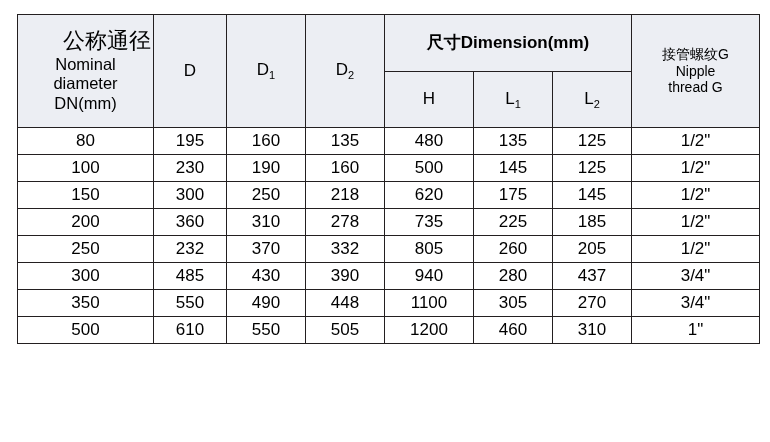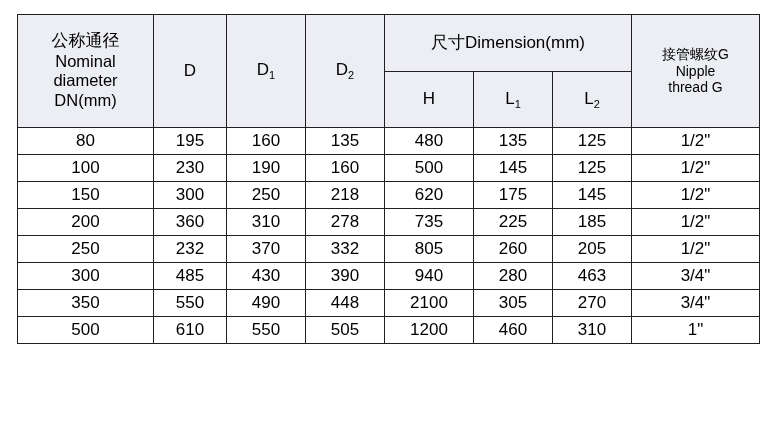--- a/index.html
+++ b/index.html
@@ -51,31 +51,33 @@
   thead td {
     background: #eceef3;
     font-size: 17px;
     line-height: 1.18;
   }
   thead td.head-tall {
     height: 112px;
   }
   thead td.head-top {
     height: 46px;
+    font-weight: bold;
   }
   thead td.head-bot {
     height: 46px;
   }
   .nominal {
     font-size: 16.5px;
     line-height: 1.2;
     padding: 2px 2px;
   }
   .nominal .cn {
-    font-size: 17px;
+    font-size: 22px;
+    text-align: right;
   }
   .nipple {
     font-size: 14px;
     line-height: 1.2;
     padding: 2px 2px;
   }
   .sub {
     font-size: 11px;
     vertical-align: sub;
     line-height: 1;
@@ -199,29 +201,29 @@
         <td>205</td>
         <td>1/2"</td>
       </tr>
       <tr>
         <td>300</td>
         <td>485</td>
         <td>430</td>
         <td>390</td>
         <td>940</td>
         <td>280</td>
-        <td>463</td>
+        <td>437</td>
         <td>3/4"</td>
       </tr>
       <tr>
         <td>350</td>
         <td>550</td>
         <td>490</td>
         <td>448</td>
-        <td>2100</td>
+        <td>1100</td>
         <td>305</td>
         <td>270</td>
         <td>3/4"</td>
       </tr>
       <tr>
         <td>500</td>
         <td>610</td>
         <td>550</td>
         <td>505</td>
         <td>1200</td>

